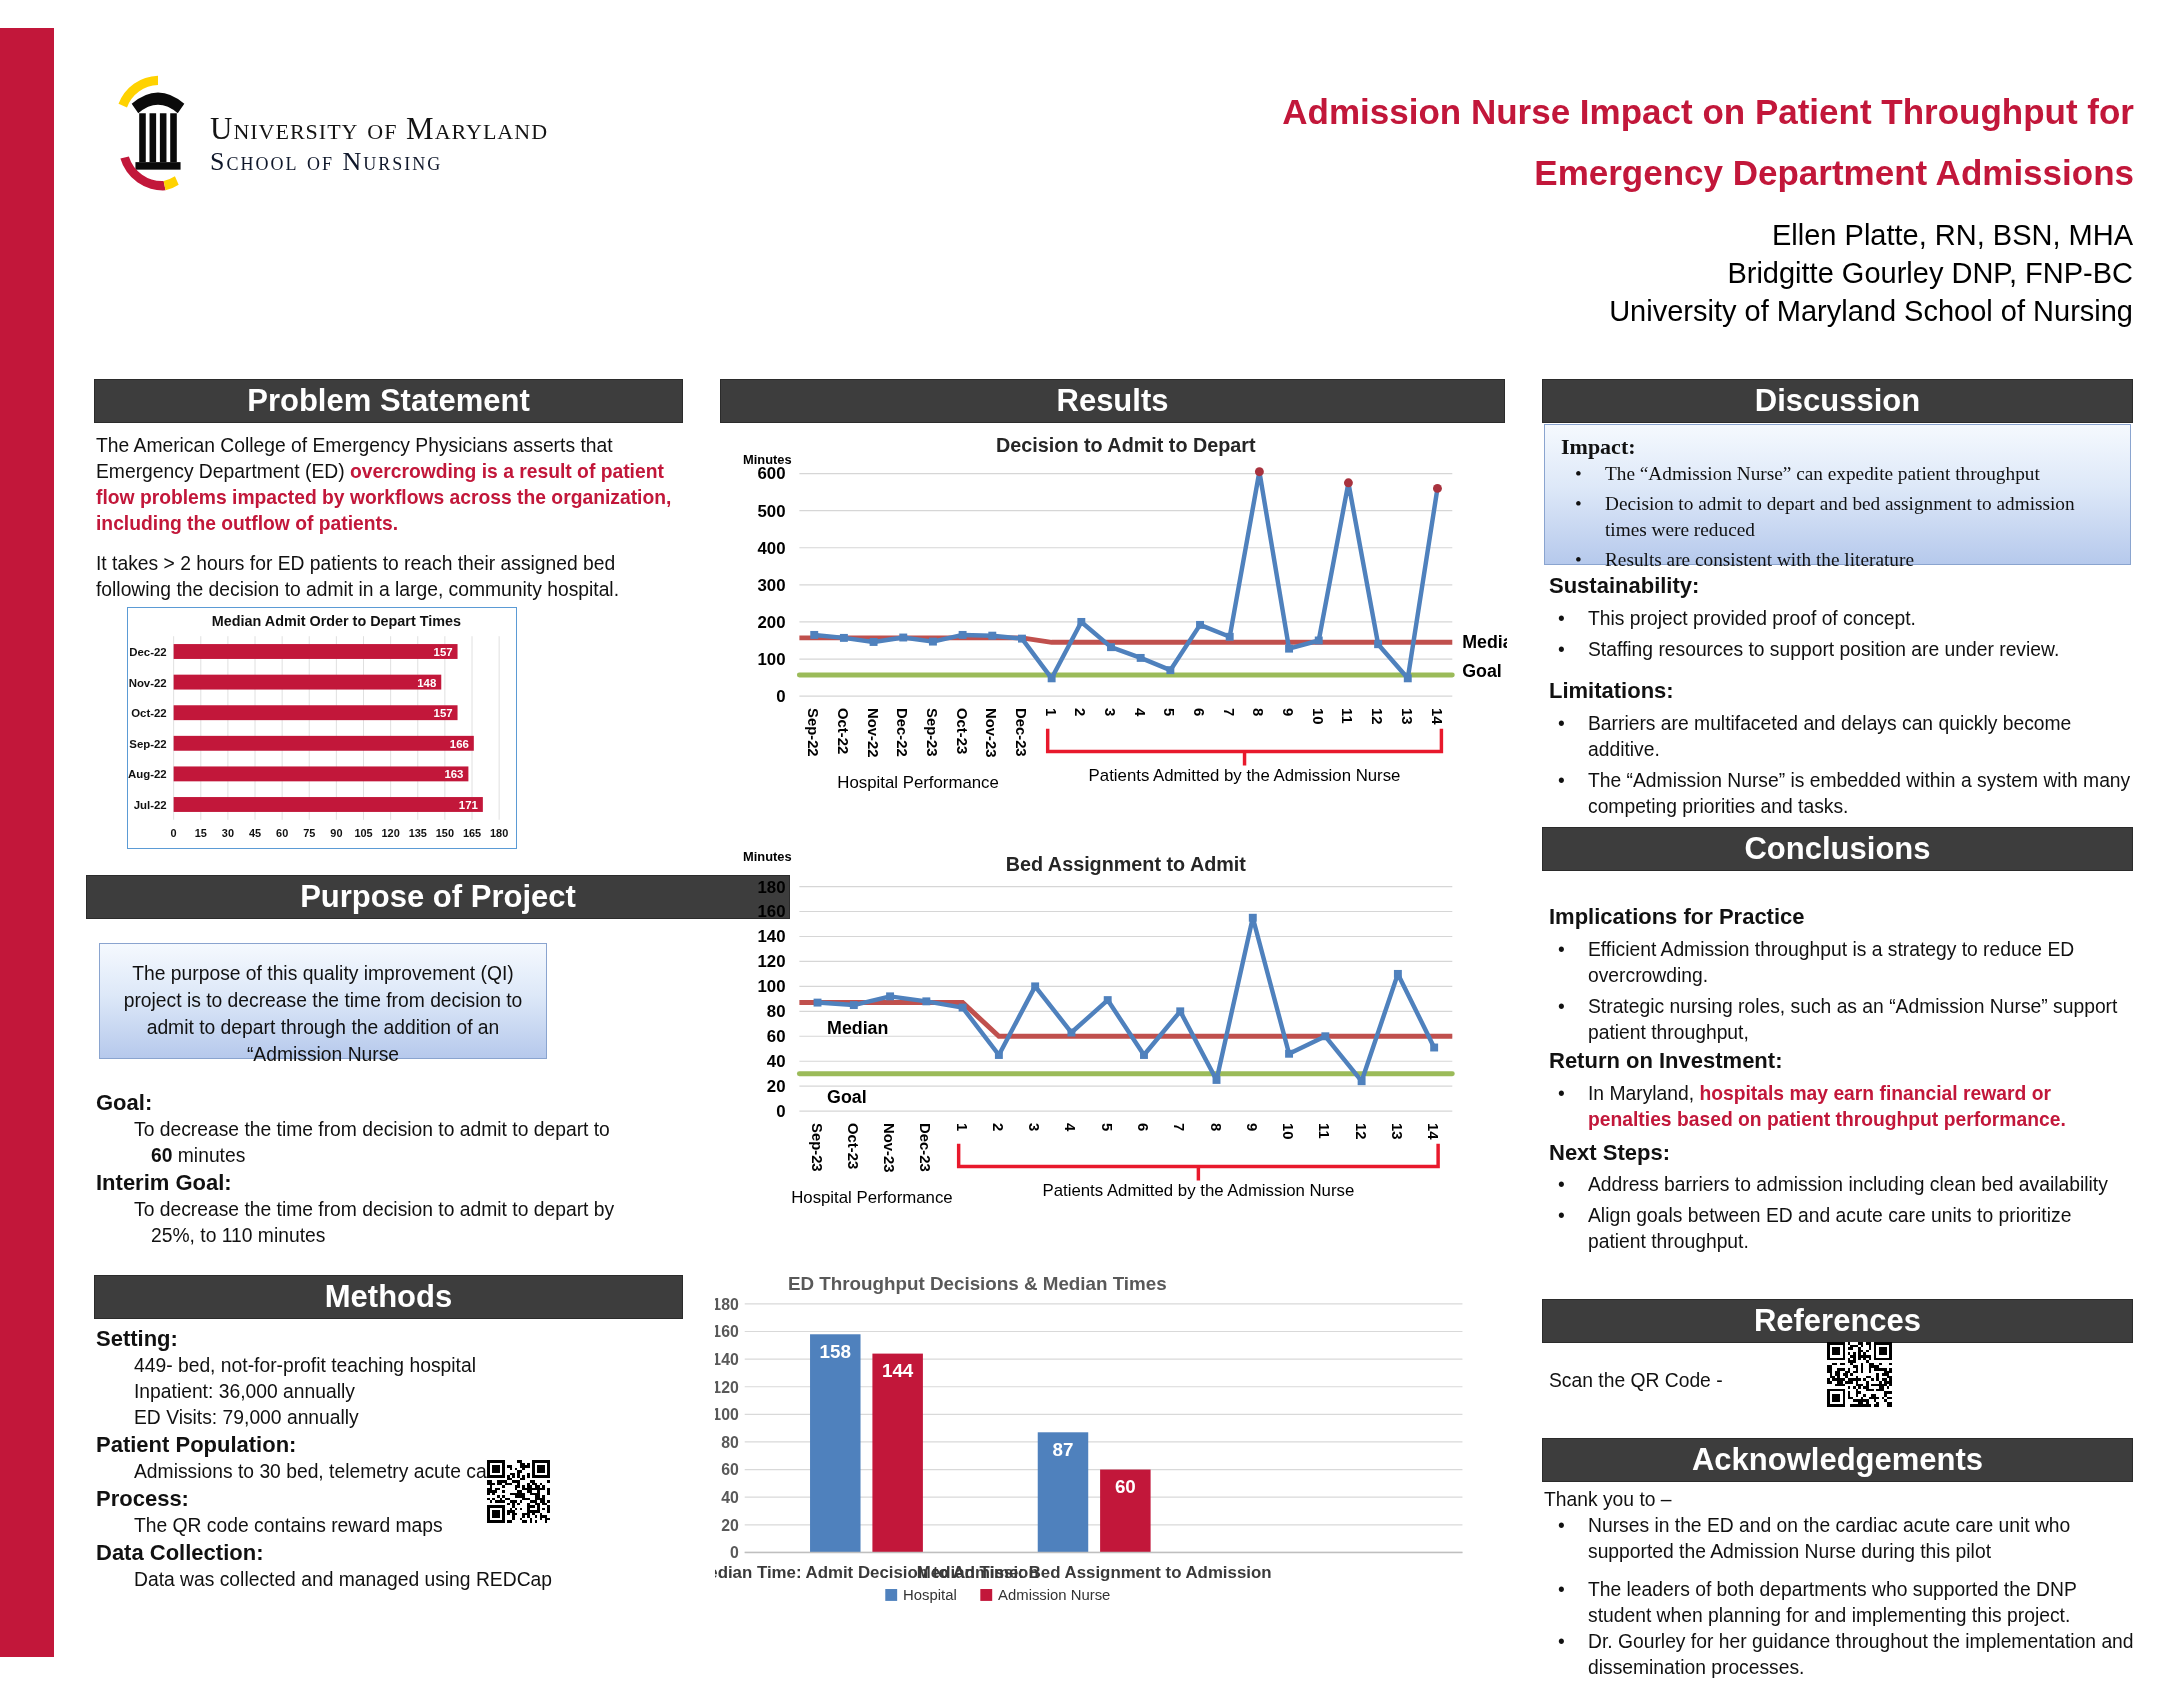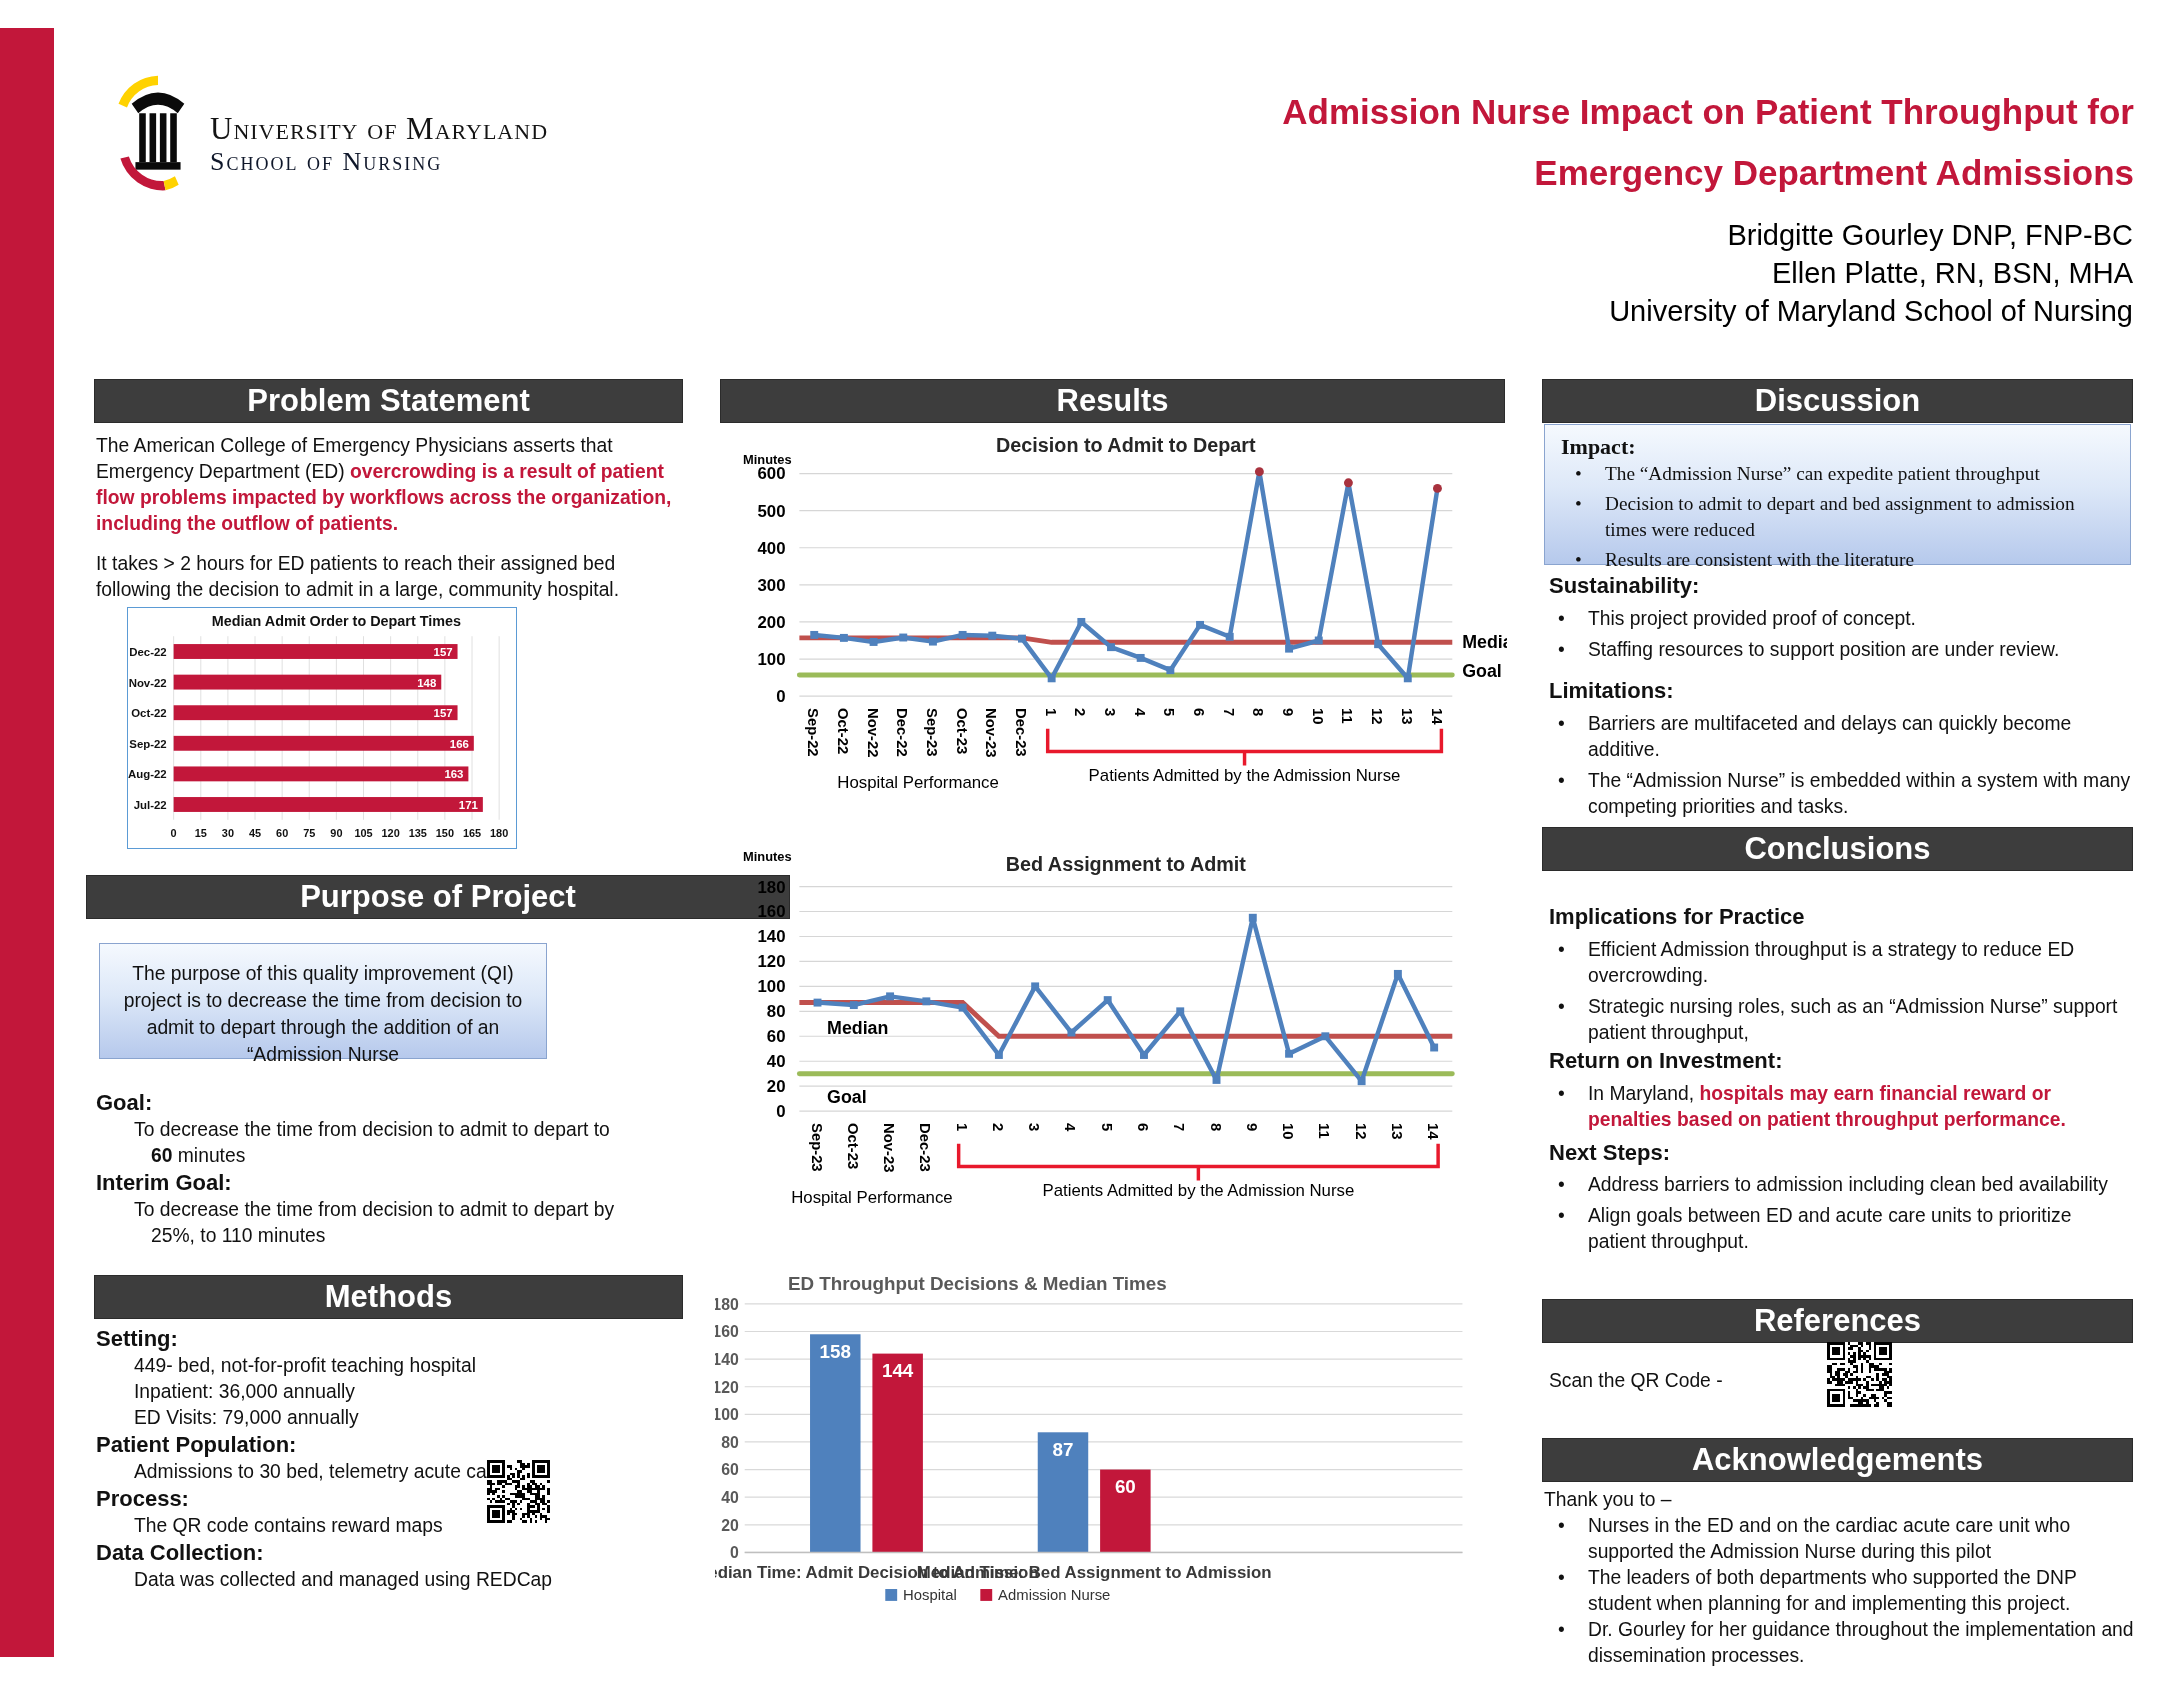--- a/index.html
+++ b/index.html
@@ -68,22 +68,22 @@
 <div class="abs" style="left:210px;top:111px">
   <div class="logo-text-1">University of Maryland</div>
   <div class="logo-text-2">School of Nursing</div>
 </div>
 
 <div class="abs poster-title" style="left:614px;top:81px;width:1520px">
   <div>Admission Nurse Impact on Patient Throughput for</div>
   <div>Emergency Department Admissions</div>
 </div>
 <div class="abs authors" style="left:990px;top:216px;width:1143px">
+  <div>Ellen Platte, RN, BSN, MHA</div>
   <div>Bridgitte Gourley DNP, FNP-BC</div>
-  <div>Ellen Platte, RN, BSN, MHA</div>
   <div>University of Maryland School of Nursing</div>
 </div>
 
 <div class="abs sec-h" style="left:94px;top:379px;width:589px">Problem Statement</div>
 
 <div class="abs body-text" style="left:96px;top:433px;width:579px">
   <span>The American College of Emergency Physicians asserts that Emergency Department (ED) </span><span class="red-strong">overcrowding is a result of patient flow problems impacted by workflows across the organization, including the outflow of patients.</span>
 </div>
 <div class="abs body-text" style="left:96px;top:551px;width:579px">It takes &gt; 2 hours for ED patients to reach their assigned bed following the decision to admit in a large, community hospital.</div>
 
@@ -809,17 +809,17 @@
       <rect x="19" y="1" width="5" height="5" fill="#fff"></rect>
       <rect x="20" y="2" width="3" height="3" fill="#000"></rect>
       <rect x="0" y="18" width="7" height="7" fill="#000"></rect>
       <rect x="1" y="19" width="5" height="5" fill="#fff"></rect>
       <rect x="2" y="20" width="3" height="3" fill="#000"></rect>
     </svg></div>
 
 <div class="abs sec-h" style="left:1542px;top:1438px;width:591px">Acknowledgements</div>
 <div class="abs" style="left:1544px;top:1487px;width:594px">
   <div class="body-text">Thank you to –</div>
-  <div class="bullet" style="margin-bottom:0">Nurses in the ED and on the cardiac acute care unit who supported the Admission Nurse during this pilot</div>
+  <div class="bullet" style="margin-bottom:12px">Nurses in the ED and on the cardiac acute care unit who supported the Admission Nurse during this pilot</div>
   <div class="bullet" style="margin-bottom:0">The leaders of both departments who supported the DNP student when planning for and implementing this project.</div>
   <div class="bullet" style="margin-bottom:0">Dr. Gourley for her guidance throughout the implementation and dissemination processes.</div>
 </div>
 
 
 </body></html>

